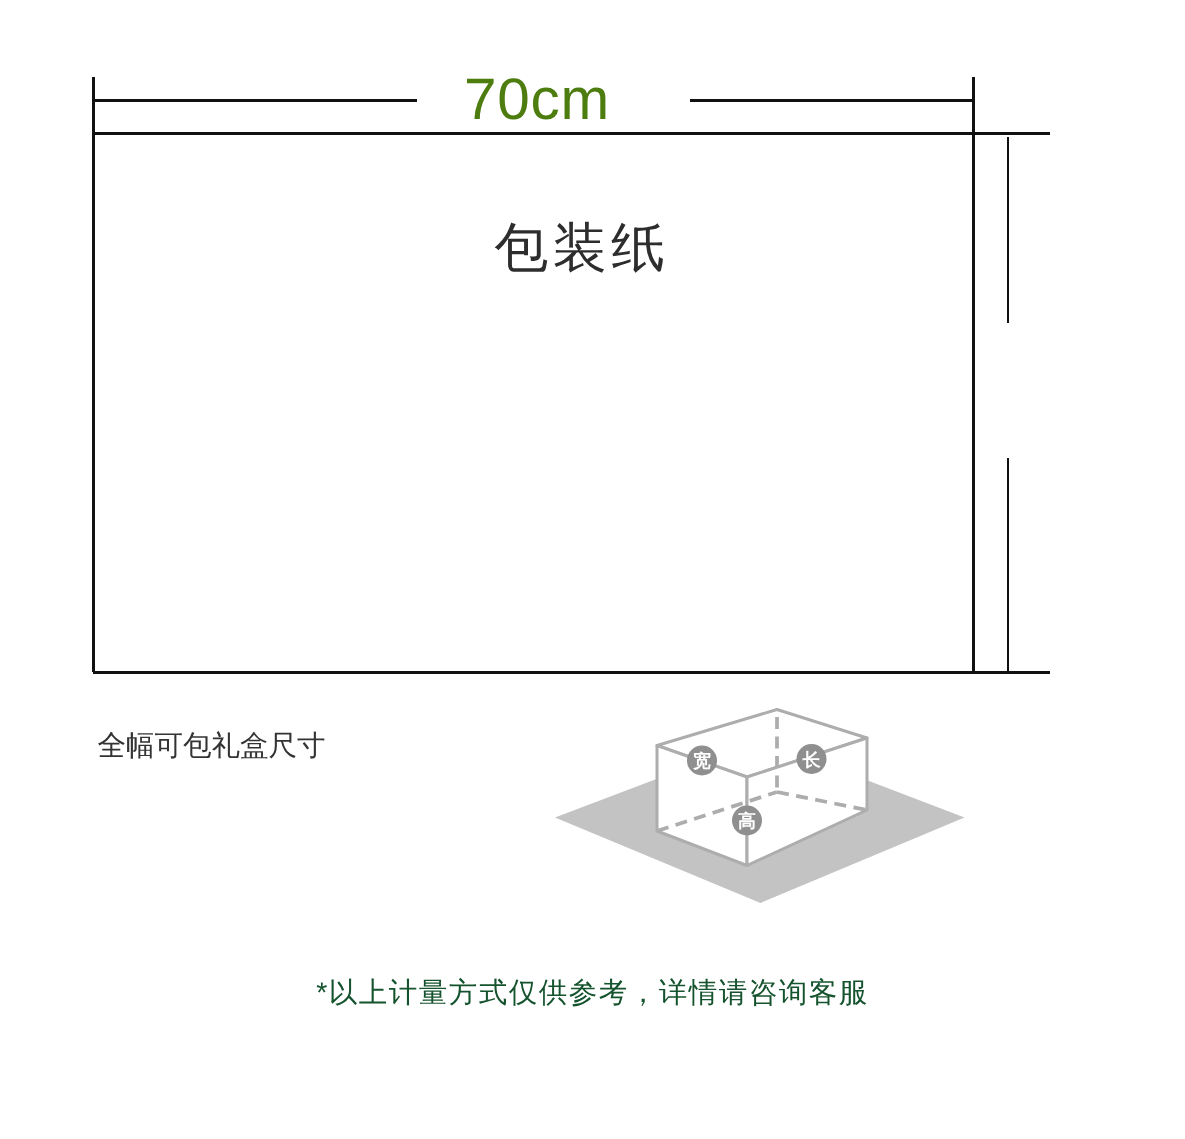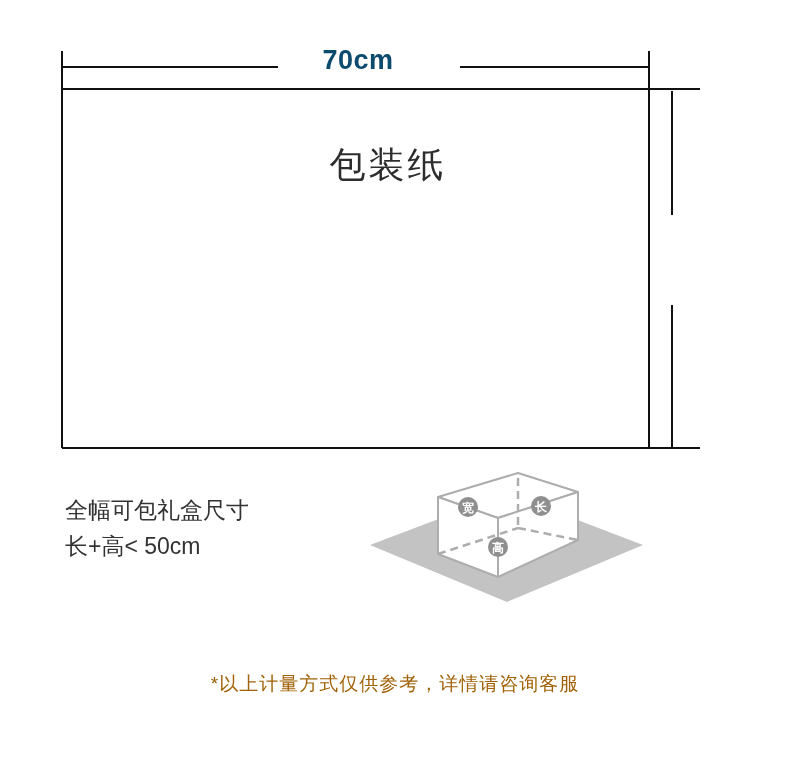--- a/index.html
+++ b/index.html
@@ -15,23 +15,23 @@
     background: #ffffff;
     overflow: hidden;
   }
   .layer {
     position: absolute;
     left: 0;
     top: 0;
   }
   .dim-label {
     position: absolute;
-    color: #0c4a6e;
-    font-size: 27px;
-    font-weight: 700;
+    color: #4d7c0f;
+    font-size: 39px;
+    font-weight: 400;
     text-align: center;
     background: #ffffff;
     line-height: 1.0;
     letter-spacing: 0.5px;
     white-space: nowrap;
   }
   .width-label  { left: 308px; top: 47px;  width: 100px; }
   .height-label { left: 650px; top: 247px; width: 92px;  }
   .paper-label {
     position: absolute;
@@ -42,41 +42,41 @@
     color: #2d2d2d;
     font-size: 36px;
     font-weight: 500;
     letter-spacing: 3px;
     line-height: 1.1;
     white-space: nowrap;
   }
   .specs {
     position: absolute;
     left: 65px;
-    top: 492px;
+    top: 480px;
     color: #333333;
-    font-size: 23px;
+    font-size: 19px;
     line-height: 36px;
     white-space: nowrap;
   }
   .specs .spec-line { height: 36px; }
   .box-illustration {
     position: absolute;
     left: 360px;
     top: 455px;
     width: 300px;
     height: 160px;
   }
   .footnote {
     position: absolute;
     left: 0;
-    top: 672px;
+    top: 651px;
     width: 790px;
     text-align: center;
-    color: #a16207;
+    color: #14532d;
     font-size: 19px;
     letter-spacing: 1px;
     line-height: 1.3;
     white-space: nowrap;
   }
   .badge-text {
     font-size: 12px;
     font-weight: 700;
     fill: #ffffff;
   }
@@ -105,21 +105,20 @@
       <line x1="672" y1="305" x2="672" y2="448"></line>
     </g>
   </svg>
 
   <div class="dim-label width-label">70cm</div>
 
   <div class="paper-label">包装纸</div>
 
   <div class="specs">
     <div class="spec-line">全幅可包礼盒尺寸</div>
-    <div class="spec-line">长+高&lt; 50cm</div>
   </div>
 
   <svg class="box-illustration" viewBox="0 0 300 160">
 
     <polygon points="147,38 283,90 147,147 10,90" fill="#c3c3c3"></polygon>
 
     <g fill="#ffffff" stroke="#adadad" stroke-width="2" stroke-linejoin="round">
       <polygon points="158,18 218,37 138,63 78,42"></polygon>
       <polygon points="78,42 138,63 138,122 78,99"></polygon>
       <polygon points="138,63 218,37 218,85 138,122"></polygon>

